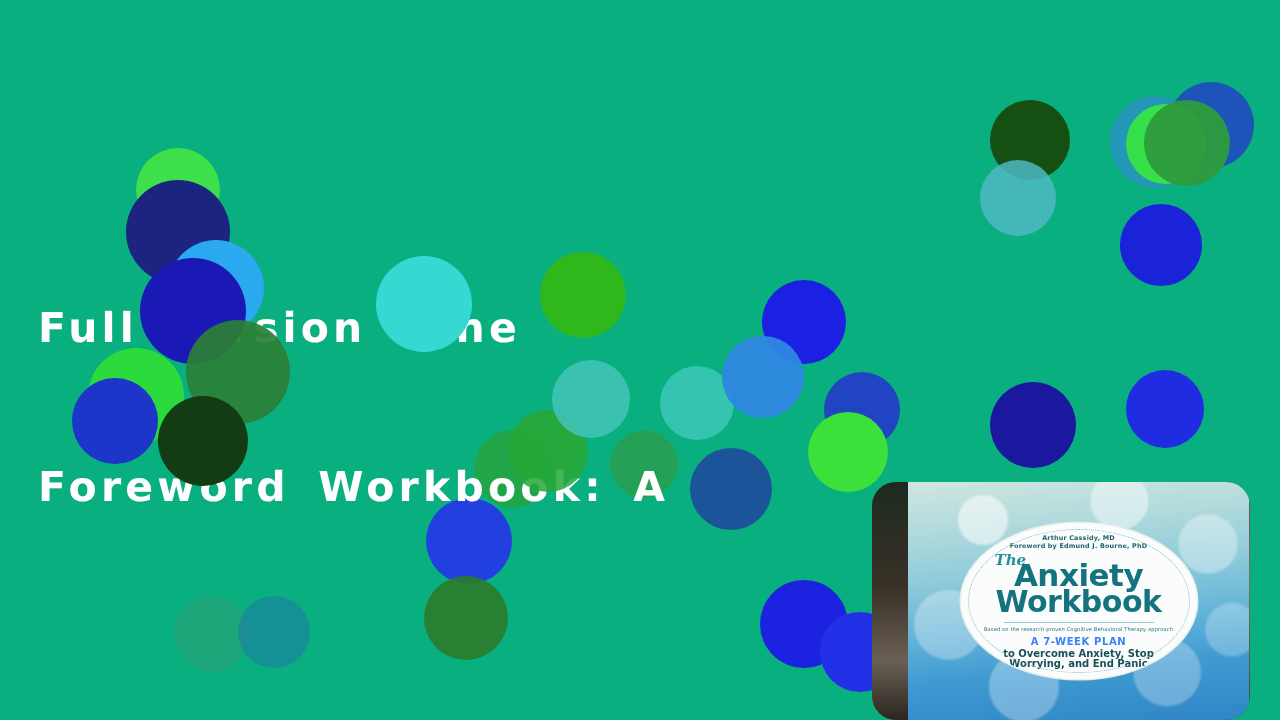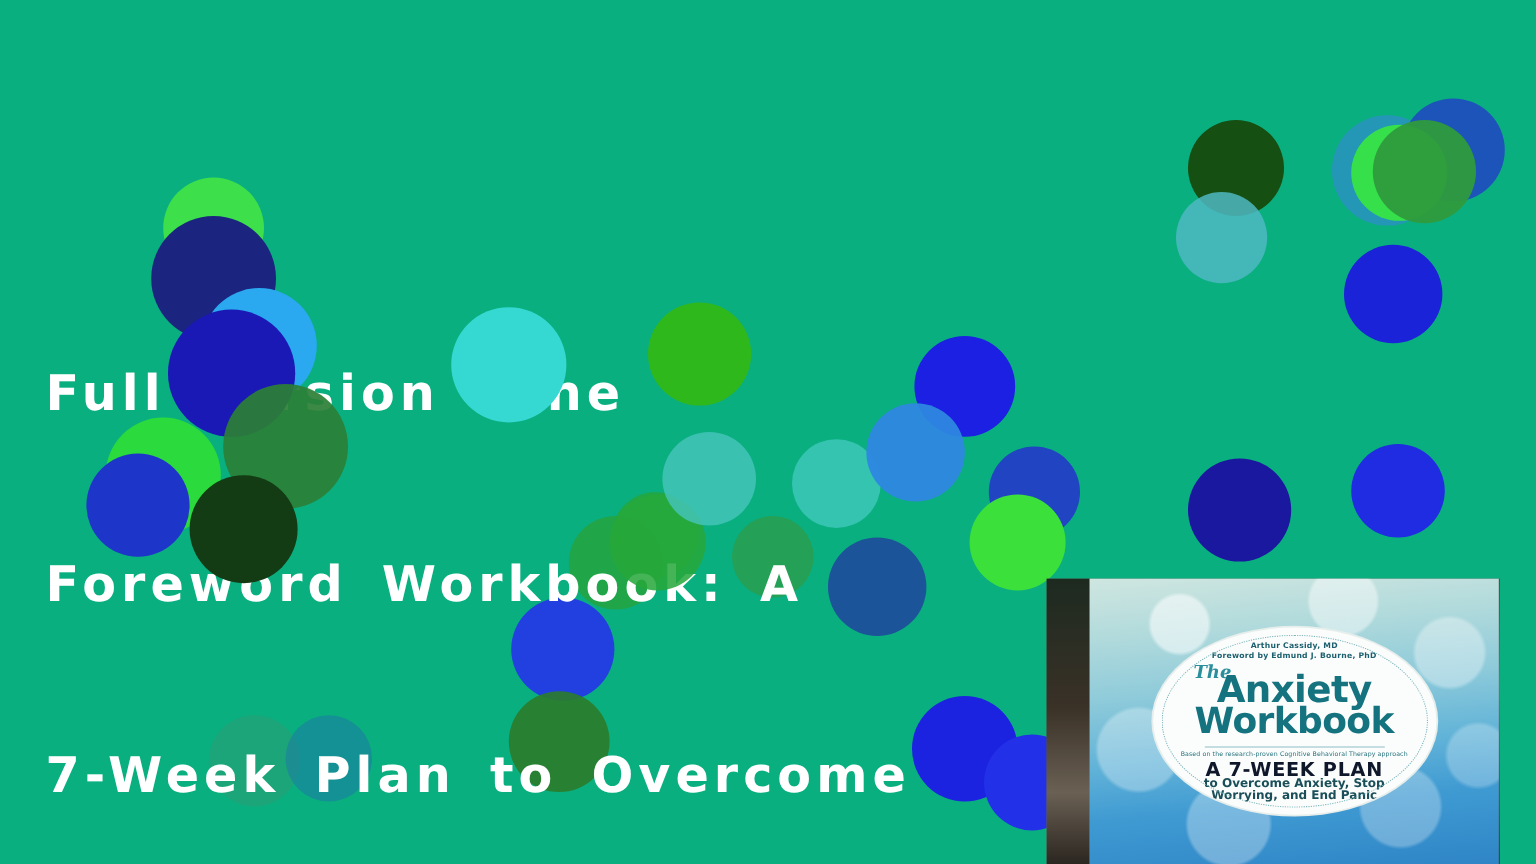--- a/index.html
+++ b/index.html
@@ -48,20 +48,21 @@
   #title-block .tline { display: block; }
 
   
   #book {
     position: absolute;
     left: 872px;
     top: 482px;
     width: 378px;
     height: 238px;
     overflow: hidden;
+    border-radius: 24px;
   }
   #book-backdrop {
     position: absolute;
     left: 0; top: 0;
     width: 378px; height: 238px;
     background:
       linear-gradient(160deg, #6f6255 0%, #564c42 35%, #7d7165 60%, #4a4138 100%);
   }
   #book-dark-strip {
     position: absolute;
@@ -152,23 +153,23 @@
   .cov-tag {
     font-family: "DejaVu Sans", sans-serif;
     font-size: 5.2px;
     color: #25707c;
     letter-spacing: .1px;
     text-align: center;
     margin-bottom: 3px;
   }
   .cov-plan {
     font-family: "DejaVu Sans", sans-serif;
-    font-size: 16px;
-    font-weight: 700;
-    color: #0f172a;
+    font-size: 10px;
+    font-weight: 700;
+    color: #3b82f6;
     letter-spacing: .6px;
     line-height: 14px;
     text-align: center;
   }
   .cov-sub {
     font-family: "DejaVu Sans", sans-serif;
     font-size: 10px;
     font-weight: 700;
     color: #1a4f59;
     line-height: 9.5px;
@@ -198,21 +199,20 @@
       <div class="bubble" style="left: 174px; top: 596px; width: 76px; height: 76px; background: rgb(42, 159, 118); opacity: 0.6;"></div>
       <div class="bubble" style="left: 238px; top: 596px; width: 72px; height: 72px; background: rgb(28, 127, 160); opacity: 0.62;"></div>
       <div class="bubble" style="left: 474px; top: 430px; width: 78px; height: 78px; background: rgb(39, 163, 58); opacity: 0.78;"></div>
       <div class="bubble" style="left: 660px; top: 366px; width: 74px; height: 74px; background: rgb(63, 201, 187); opacity: 0.8;"></div>
       <div class="bubble" style="left: 610px; top: 430px; width: 68px; height: 68px; background: rgb(47, 155, 70); opacity: 0.72;"></div>
     </div>
 
   <div id="title-block">
     <span class="tline">Full version  The</span>
     <span class="tline">Foreword Workbook: A</span>
-    <span class="tline">7-Week Plan to Overcome</span>
     
     
   </div>
 
   <div class="bg-layer" id="bubbles-front">
       <div class="bubble" style="left: 136px; top: 148px; width: 84px; height: 84px; background: rgb(61, 224, 74); opacity: 1;"></div>
       <div class="bubble" style="left: 126px; top: 180px; width: 104px; height: 104px; background: rgb(27, 37, 128); opacity: 1;"></div>
       <div class="bubble" style="left: 168px; top: 240px; width: 96px; height: 96px; background: rgb(42, 168, 240); opacity: 1;"></div>
       <div class="bubble" style="left: 140px; top: 258px; width: 106px; height: 106px; background: rgb(26, 25, 181); opacity: 1;"></div>
       <div class="bubble" style="left: 376px; top: 256px; width: 96px; height: 96px; background: rgb(53, 217, 210); opacity: 1;"></div>

